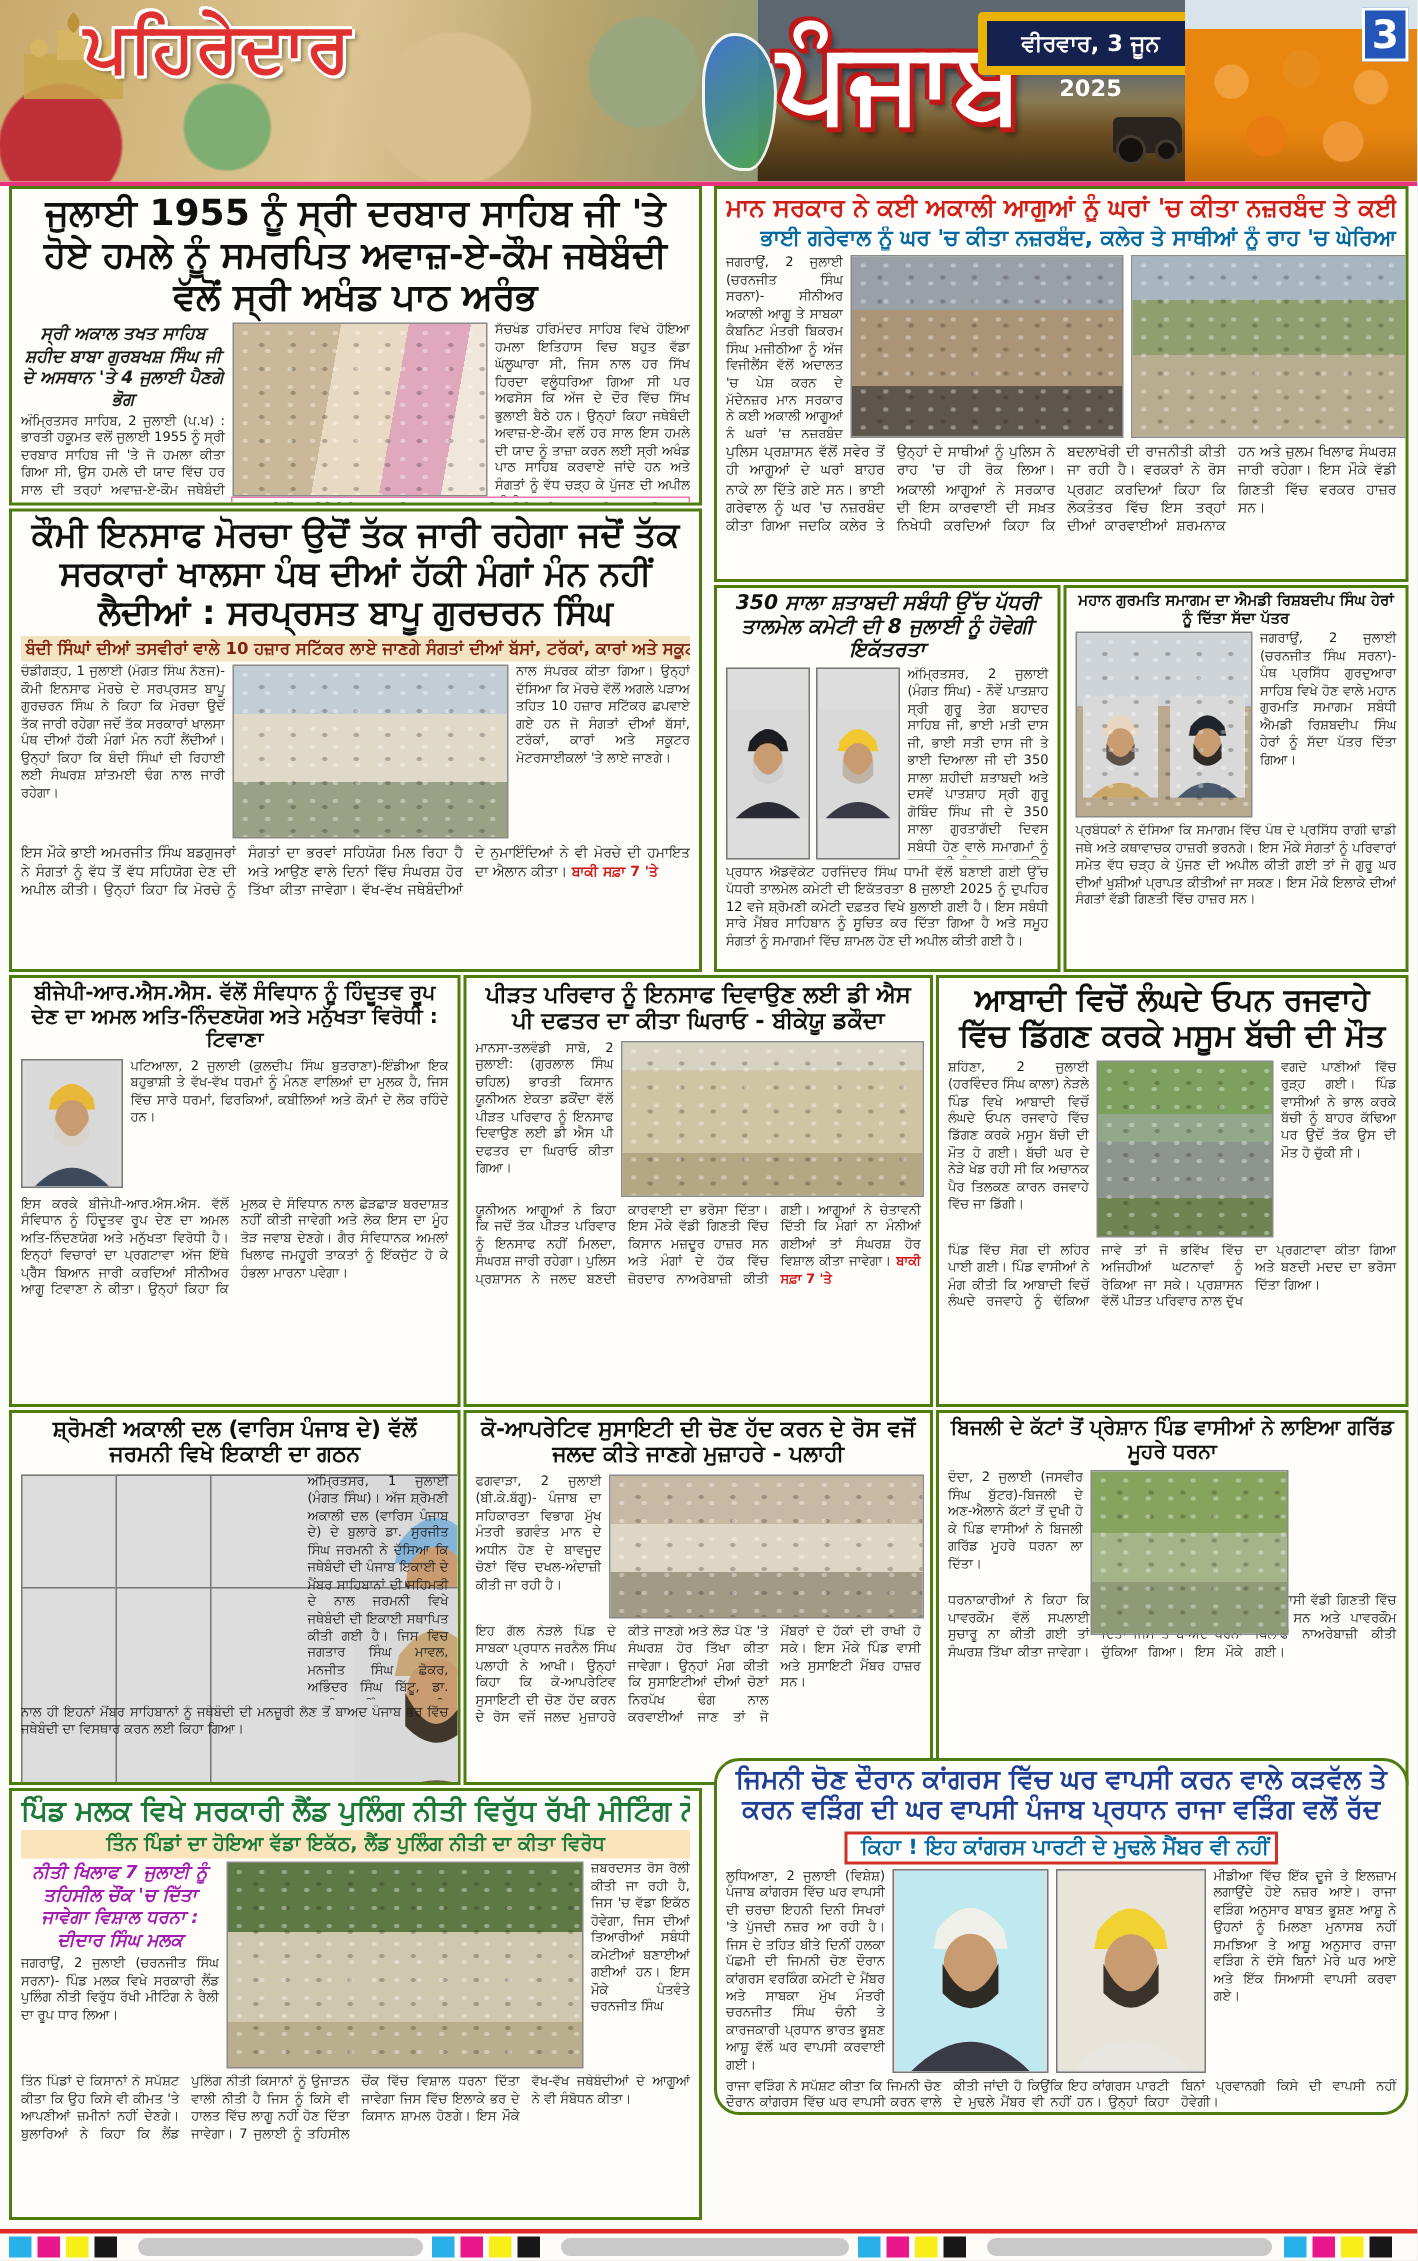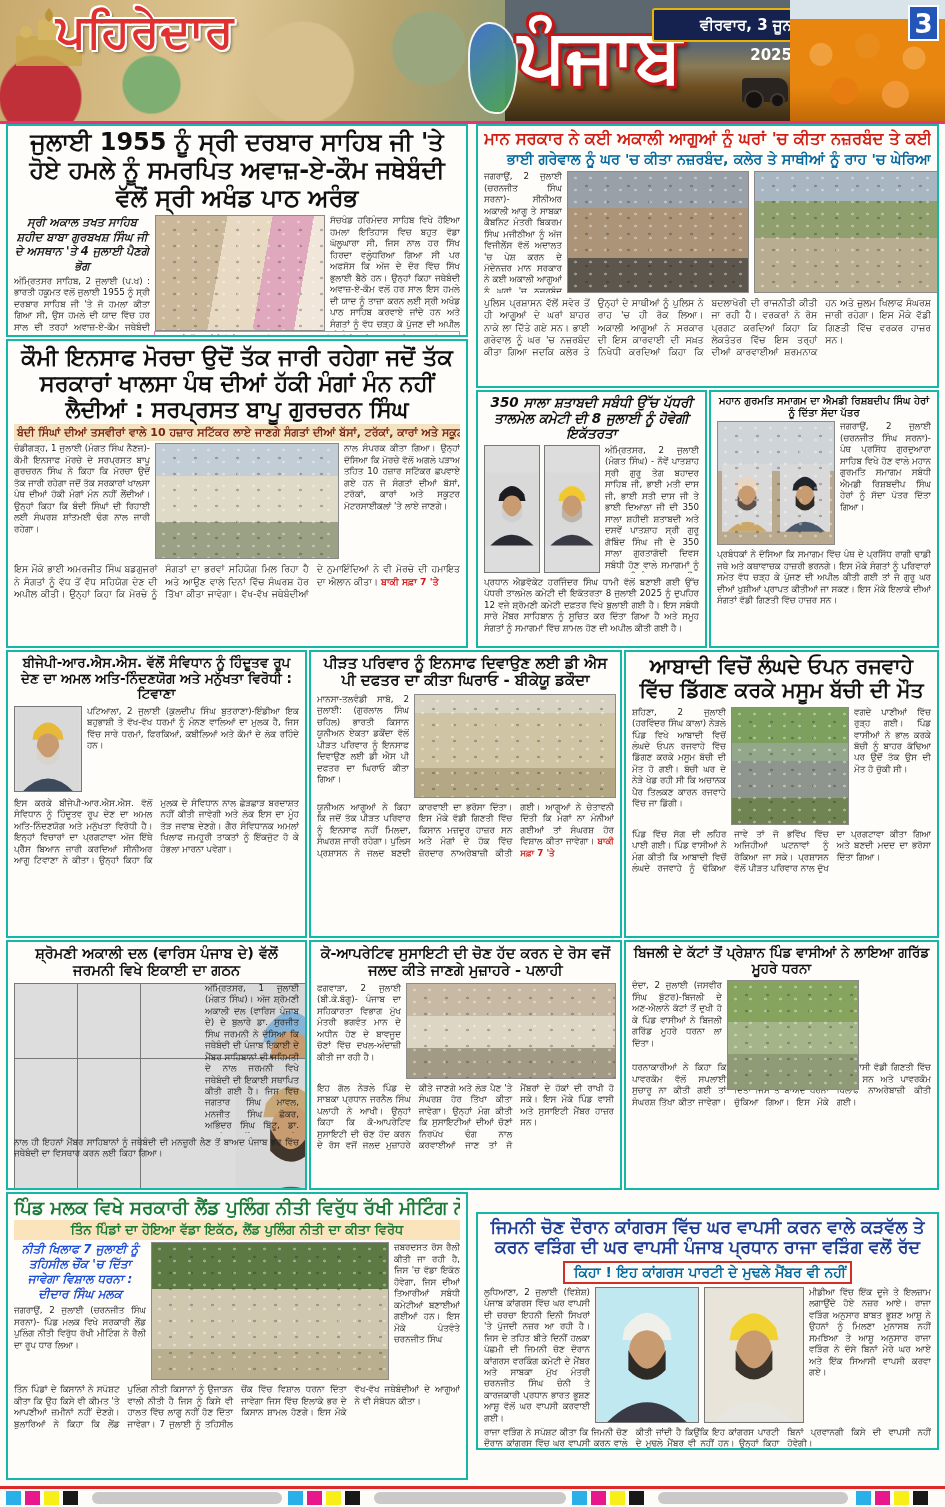--- a/index.html
+++ b/index.html
@@ -17,47 +17,47 @@
   .mh-temple{position:absolute;left:10px;top:6px;width:78px;height:64px;opacity:.85;}
   .mh-logo{position:absolute;left:56px;top:4px;font-size:46px;font-weight:bold;color:#e03030;letter-spacing:1px;
     text-shadow:-2px 0 #fff,2px 0 #fff,0 -2px #fff,0 2px #fff,2px 2px #fff,-2px -2px #fff,3px 3px 3px rgba(0,0,0,.45);}
   .mh-center{position:absolute;left:505px;top:0;width:285px;height:121px;
     background:linear-gradient(180deg,#5d6770 0 38%,#8a7b55 55%,#6e4f22 72%,#3a2c14);}
   .mh-map{position:absolute;left:468px;top:22px;width:46px;height:88px;
     background:linear-gradient(140deg,#3a6fd8,#4aa84a);border:2px solid #fff;
     border-radius:46% 60% 42% 58%/38% 46% 62% 54%;opacity:.9;}
   .mh-title{position:absolute;left:500px;top:18px;width:200px;text-align:center;font-size:74px;font-weight:bold;color:#fff;line-height:1;
     text-shadow:-3px 0 #c01818,3px 0 #c01818,0 -3px #c01818,0 3px #c01818,3px 3px #c01818,-3px -3px #c01818,4px 5px 4px rgba(0,0,0,.5);}
-  .mh-date{position:absolute;left:652px;top:8px;width:138px;height:30px;background:#15214e;border:2px solid #eab308;
-    color:#fff;font-size:15px;font-weight:bold;text-align:right;line-height:30px;border-radius:3px;}
+  .mh-date{position:absolute;left:652px;top:8px;width:138px;height:30px;background:#15214e;border:6px solid #eab308;
+    color:#fff;font-size:15px;font-weight:bold;text-align:center;line-height:30px;border-radius:3px;}
   .tractor{position:absolute;left:742px;top:78px;width:46px;height:24px;background:#2a2420;border-radius:4px 10px 2px 2px;}
   .tractor::before{content:'';position:absolute;left:2px;bottom:-8px;width:16px;height:16px;border-radius:50%;background:#15110e;border:2px solid #443a30;}
   .tractor::after{content:'';position:absolute;right:3px;bottom:-6px;width:11px;height:11px;border-radius:50%;background:#15110e;border:2px solid #443a30;}
   .mh-right{position:absolute;left:790px;top:0;width:155px;height:121px;
     background:
       radial-gradient(circle at 20% 45%,#f0a03c 0 11px,transparent 12px),
       radial-gradient(circle at 50% 38%,#e88c1c 0 12px,transparent 13px),
       radial-gradient(circle at 80% 48%,#f0a03c 0 11px,transparent 12px),
       radial-gradient(circle at 35% 75%,#e87c10 0 13px,transparent 14px),
       radial-gradient(circle at 68% 78%,#f09838 0 13px,transparent 14px),
       linear-gradient(180deg,#d9e3ea 0 16%,#e8860f 16% 72%,#c26a08);}
   .mh-page{position:absolute;left:908px;top:5px;width:31px;height:36px;background:#2356b8;border:2px solid #fff;
     color:#fff;font-size:26px;font-weight:bold;text-align:center;line-height:34px;box-sizing:border-box;}
   
-  .art{position:absolute;background:#fffdf9;border:2px solid #14b8a6;box-sizing:border-box;padding:3px 6px;overflow:hidden;}
+  .art{position:absolute;background:#fffdf9;border:2px solid #4d7c0f;box-sizing:border-box;padding:3px 6px;overflow:hidden;}
   .hl{font-weight:bold;text-align:center;line-height:1.16;color:#101010;}
   .nowrap{white-space:nowrap;overflow:hidden;}
   .hl-red{color:#d01f16;}
   .hl-green{color:#1b7a38;}
   .hl-navy{color:#1d3f96;}
   .sub{font-weight:bold;text-align:right;color:#0369a1;}
   .strip{font-weight:bold;text-align:center;color:#7d2410;background:#f4e3c1;font-size:11px;
          padding:2px 3px;margin:2px 0;white-space:nowrap;overflow:hidden;}
   .kick{font-weight:bold;font-style:italic;text-align:center;font-size:11.5px;line-height:1.25;margin-bottom:3px;}
-  .kick-red{color:#1d4ed8;}
+  .kick-red{color:#a21caf;}
   .body{font-size:9.3px;line-height:1.32;text-align:justify;color:#1d1d1d;overflow:hidden;}
   .cols2{column-count:2;column-gap:8px;}
   .cols3{column-count:3;column-gap:8px;}
   .cols4{column-count:4;column-gap:8px;}
   .row{display:flex;gap:5px;align-items:stretch;}
   .col{flex:1;overflow:hidden;}
   .more{color:#d01818;font-weight:bold;}
   .cap{font-size:8.4px;font-weight:bold;line-height:1.3;color:#222;overflow:hidden;}
   .capbox{border:1px solid #f075b2;padding:2px 3px;}
   
@@ -279,21 +279,21 @@
       <div class="col" style="flex:0 0 132px;">
         <div class="kick kick-red" style="font-size:12px;">ਨੀਤੀ ਖਿਲਾਫ 7 ਜੁਲਾਈ ਨੂੰ ਤਹਿਸੀਲ ਚੌਂਕ 'ਚ ਦਿੱਤਾ ਜਾਵੇਗਾ ਵਿਸ਼ਾਲ ਧਰਨਾ : ਦੀਦਾਰ ਸਿੰਘ ਮਲਕ</div>
         <div class="body" style="font-size:8.7px;height:72px;">ਜਗਰਾਉਂ, 2 ਜੁਲਾਈ (ਚਰਨਜੀਤ ਸਿੰਘ ਸਰਨਾ)- ਪਿੰਡ ਮਲਕ ਵਿਖੇ ਸਰਕਾਰੀ ਲੈਂਡ ਪੁਲਿੰਗ ਨੀਤੀ ਵਿਰੁੱਧ ਰੱਖੀ ਮੀਟਿੰਗ ਨੇ ਰੈਲੀ ਦਾ ਰੂਪ ਧਾਰ ਲਿਆ।</div>
       </div>
       <div class="photo ph-rally" style="width:236px;height:136px;"></div>
       <div class="col body" style="font-size:8.7px;">ਜ਼ਬਰਦਸਤ ਰੋਸ ਰੈਲੀ ਕੀਤੀ ਜਾ ਰਹੀ ਹੈ, ਜਿਸ 'ਚ ਵੱਡਾ ਇਕੱਠ ਹੋਵੇਗਾ, ਜਿਸ ਦੀਆਂ ਤਿਆਰੀਆਂ ਸਬੰਧੀ ਕਮੇਟੀਆਂ ਬਣਾਈਆਂ ਗਈਆਂ ਹਨ। ਇਸ ਮੌਕੇ ਪੰਤਵੰਤੇ ਚਰਨਜੀਤ ਸਿੰਘ</div>
     </div>
     <div class="body cols4" style="margin-top:4px;height:94px;font-size:8.7px;">ਤਿੰਨ ਪਿੰਡਾਂ ਦੇ ਕਿਸਾਨਾਂ ਨੇ ਸਪੱਸ਼ਟ ਕੀਤਾ ਕਿ ਉਹ ਕਿਸੇ ਵੀ ਕੀਮਤ 'ਤੇ ਆਪਣੀਆਂ ਜ਼ਮੀਨਾਂ ਨਹੀਂ ਦੇਣਗੇ। ਬੁਲਾਰਿਆਂ ਨੇ ਕਿਹਾ ਕਿ ਲੈਂਡ ਪੁਲਿੰਗ ਨੀਤੀ ਕਿਸਾਨਾਂ ਨੂੰ ਉਜਾੜਨ ਵਾਲੀ ਨੀਤੀ ਹੈ ਜਿਸ ਨੂੰ ਕਿਸੇ ਵੀ ਹਾਲਤ ਵਿੱਚ ਲਾਗੂ ਨਹੀਂ ਹੋਣ ਦਿੱਤਾ ਜਾਵੇਗਾ। 7 ਜੁਲਾਈ ਨੂੰ ਤਹਿਸੀਲ ਚੌਂਕ ਵਿੱਚ ਵਿਸ਼ਾਲ ਧਰਨਾ ਦਿੱਤਾ ਜਾਵੇਗਾ ਜਿਸ ਵਿੱਚ ਇਲਾਕੇ ਭਰ ਦੇ ਕਿਸਾਨ ਸ਼ਾਮਲ ਹੋਣਗੇ। ਇਸ ਮੌਕੇ ਵੱਖ-ਵੱਖ ਜਥੇਬੰਦੀਆਂ ਦੇ ਆਗੂਆਂ ਨੇ ਵੀ ਸੰਬੋਧਨ ਕੀਤਾ।</div>
   </section>
 
-  <section class="art" style="left:476px;top:1212px;width:463px;height:238px;">
+  <section class="art" style="left:476px;top:1172px;width:463px;height:238px;border-radius:17px;">
     <div class="hl hl-navy" style="font-size:17.5px;">ਜਿਮਨੀ ਚੋਣ ਦੌਰਾਨ ਕਾਂਗਰਸ ਵਿੱਚ ਘਰ ਵਾਪਸੀ ਕਰਨ ਵਾਲੇ ਕੜਵੱਲ ਤੇ ਕਰਨ ਵੜਿੰਗ ਦੀ ਘਰ ਵਾਪਸੀ ਪੰਜਾਬ ਪ੍ਰਧਾਨ ਰਾਜਾ ਵੜਿੰਗ ਵਲੋਂ ਰੱਦ</div>
     <div class="sub hl-navy" style="font-size:14px;border:2px solid #d03028;width:62%;margin:3px auto;padding:1px 4px;">ਕਿਹਾ ! ਇਹ ਕਾਂਗਰਸ ਪਾਰਟੀ ਦੇ ਮੁਢਲੇ ਮੈਂਬਰ ਵੀ ਨਹੀਂ</div>
     <div class="row" style="height:136px;">
       <div class="col body" style="flex:0 0 106px;font-size:8.7px;">ਲੁਧਿਆਣਾ, 2 ਜੁਲਾਈ (ਵਿਸ਼ੇਸ਼) ਪੰਜਾਬ ਕਾਂਗਰਸ ਵਿੱਚ ਘਰ ਵਾਪਸੀ ਦੀ ਚਰਚਾ ਇਹਨੀ ਦਿਨੀ ਸਿਖਰਾਂ 'ਤੇ ਪੁੱਜਦੀ ਨਜ਼ਰ ਆ ਰਹੀ ਹੈ। ਜਿਸ ਦੇ ਤਹਿਤ ਬੀਤੇ ਦਿਨੀਂ ਹਲਕਾ ਪੱਛਮੀ ਦੀ ਜਿਮਨੀ ਚੋਣ ਦੌਰਾਨ ਕਾਂਗਰਸ ਵਰਕਿੰਗ ਕਮੇਟੀ ਦੇ ਮੈਂਬਰ ਅਤੇ ਸਾਬਕਾ ਮੁੱਖ ਮੰਤਰੀ ਚਰਨਜੀਤ ਸਿੰਘ ਚੰਨੀ ਤੇ ਕਾਰਜਕਾਰੀ ਪ੍ਰਧਾਨ ਭਾਰਤ ਭੂਸ਼ਣ ਆਸ਼ੂ ਵੱਲੋਂ ਘਰ ਵਾਪਸੀ ਕਰਵਾਈ ਗਈ।</div>
       <svg class="pv" style="width:102px;height:134px;--turban:#f0f0ea;--coat:#3a3a46;--beard:#2e2a26;--bg:#bfe8f0;">
           <use href="#person"></use>
         </svg>
       <svg class="pv" style="width:98px;height:134px;--turban:#f2d230;--coat:#e8e6e0;--beard:#3a332c;--bg:#e8e4da;">
           <use href="#person"></use>
         </svg>

